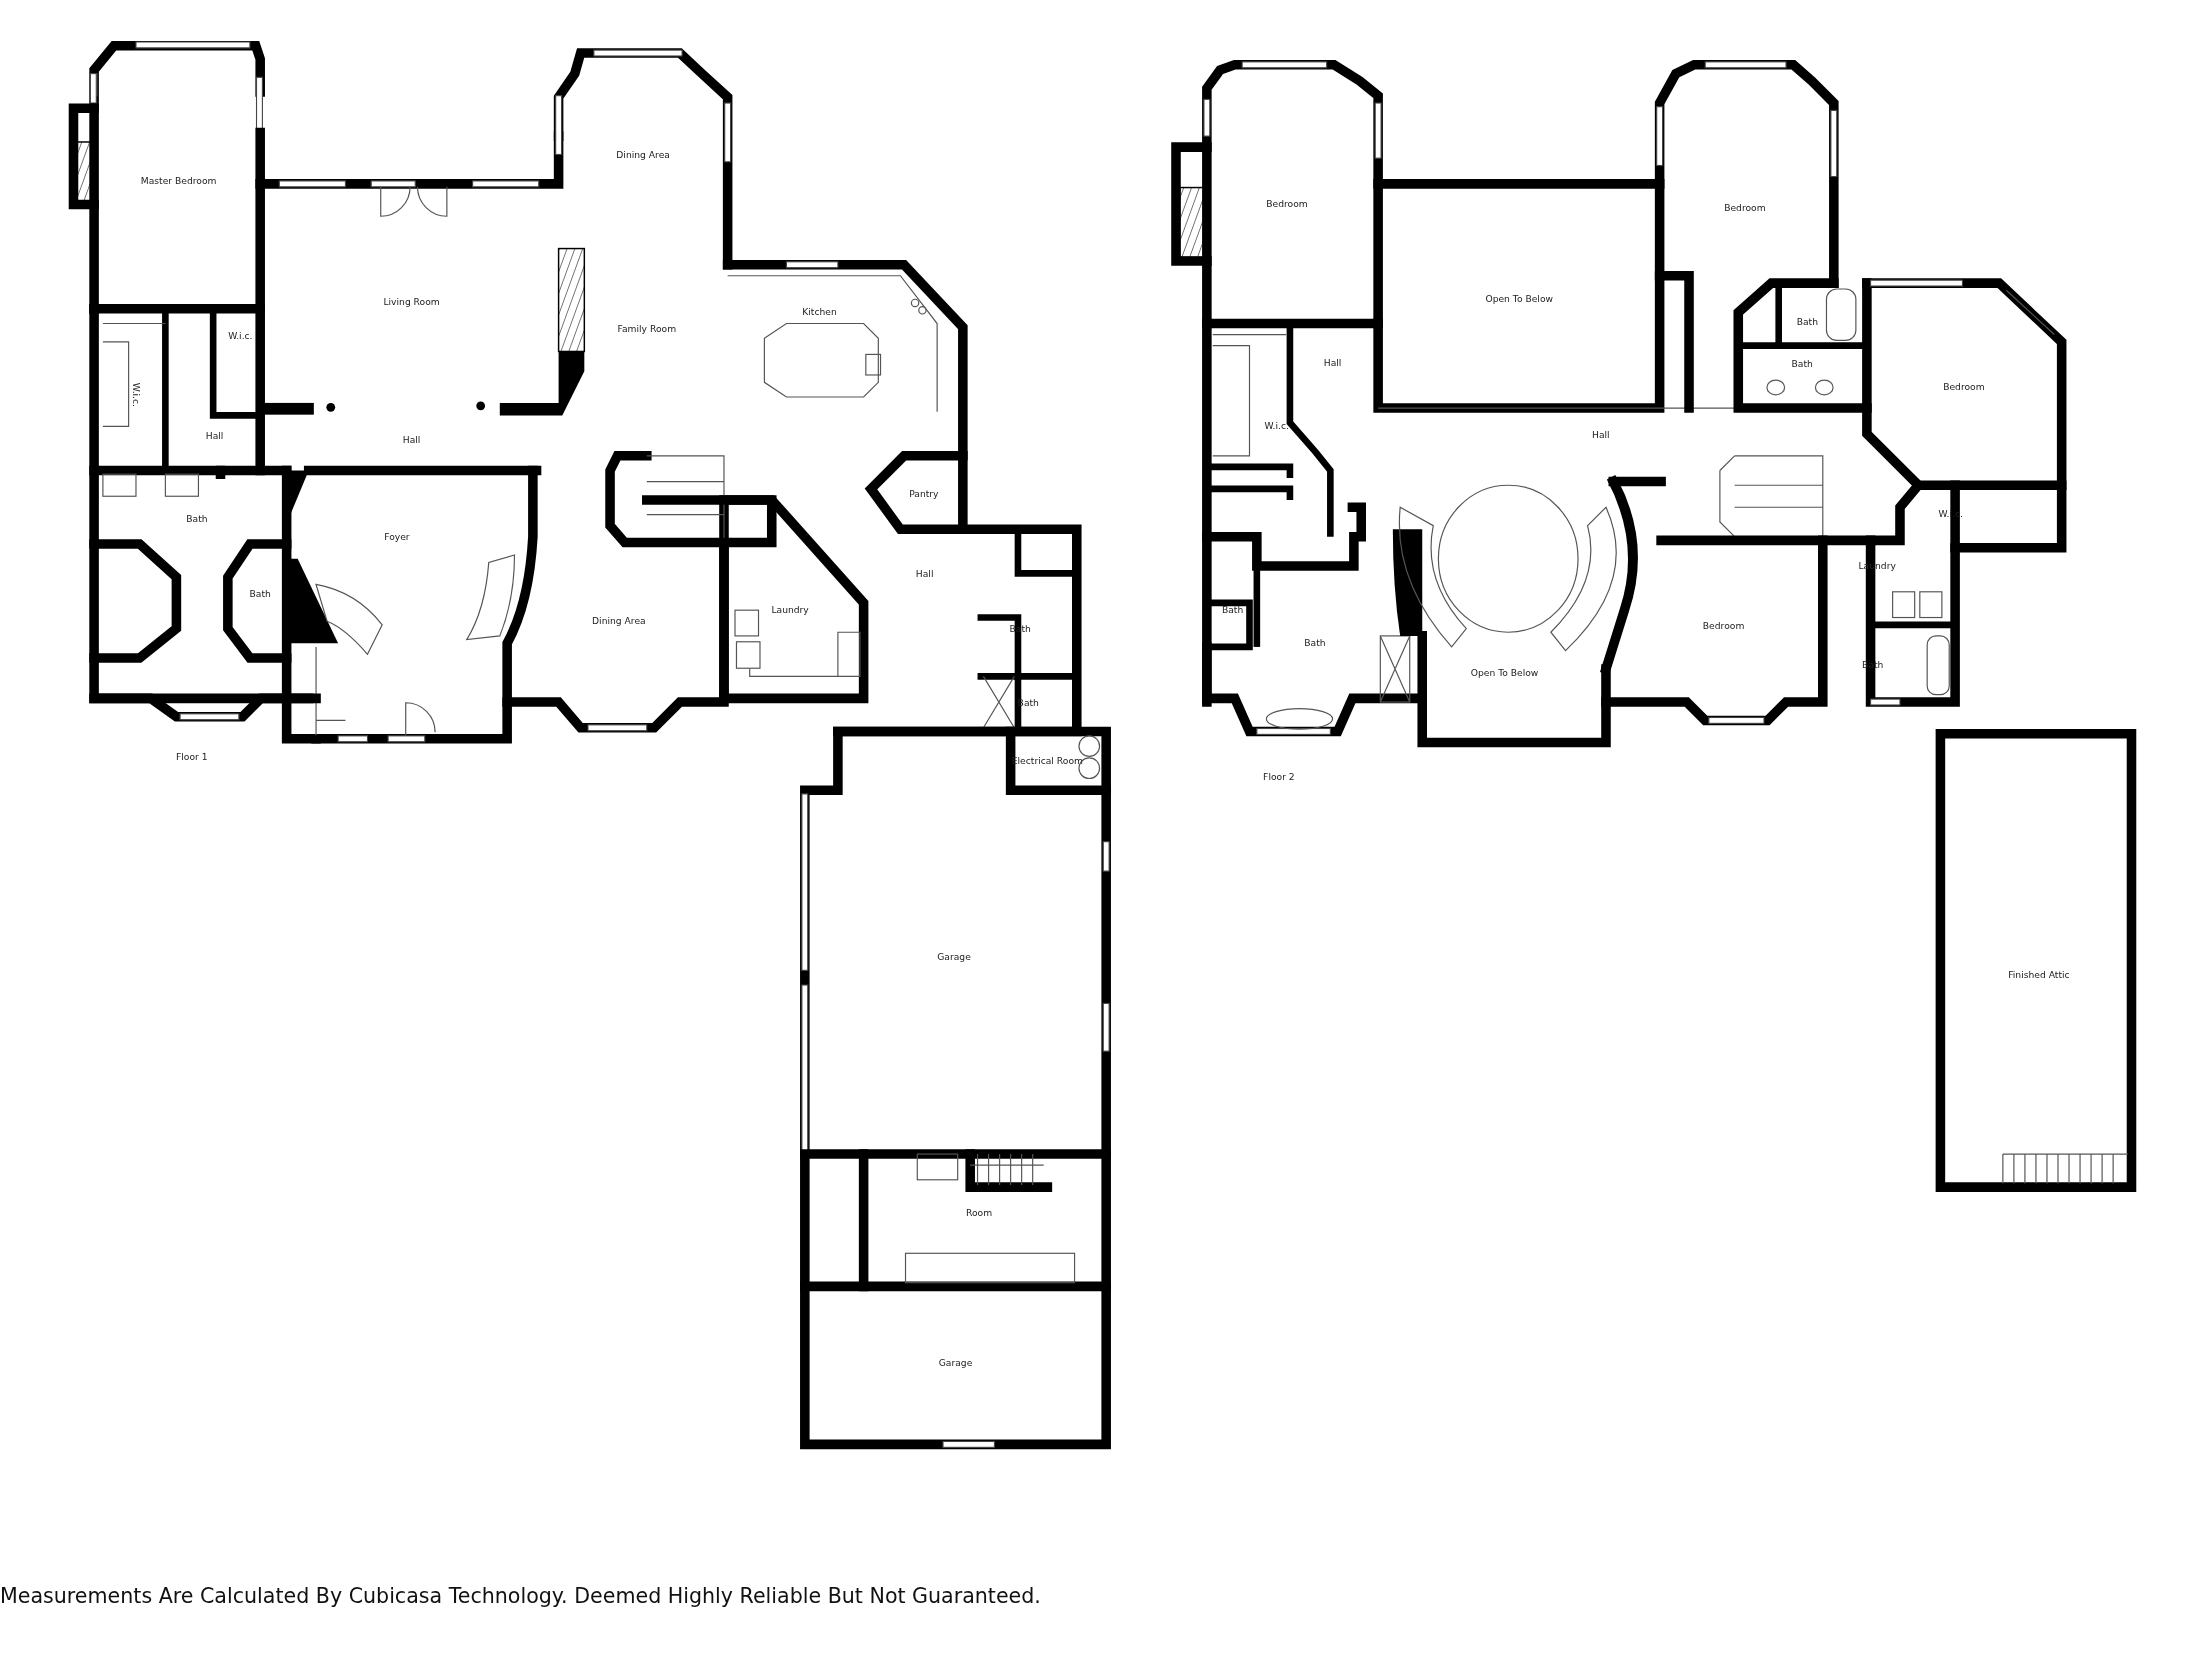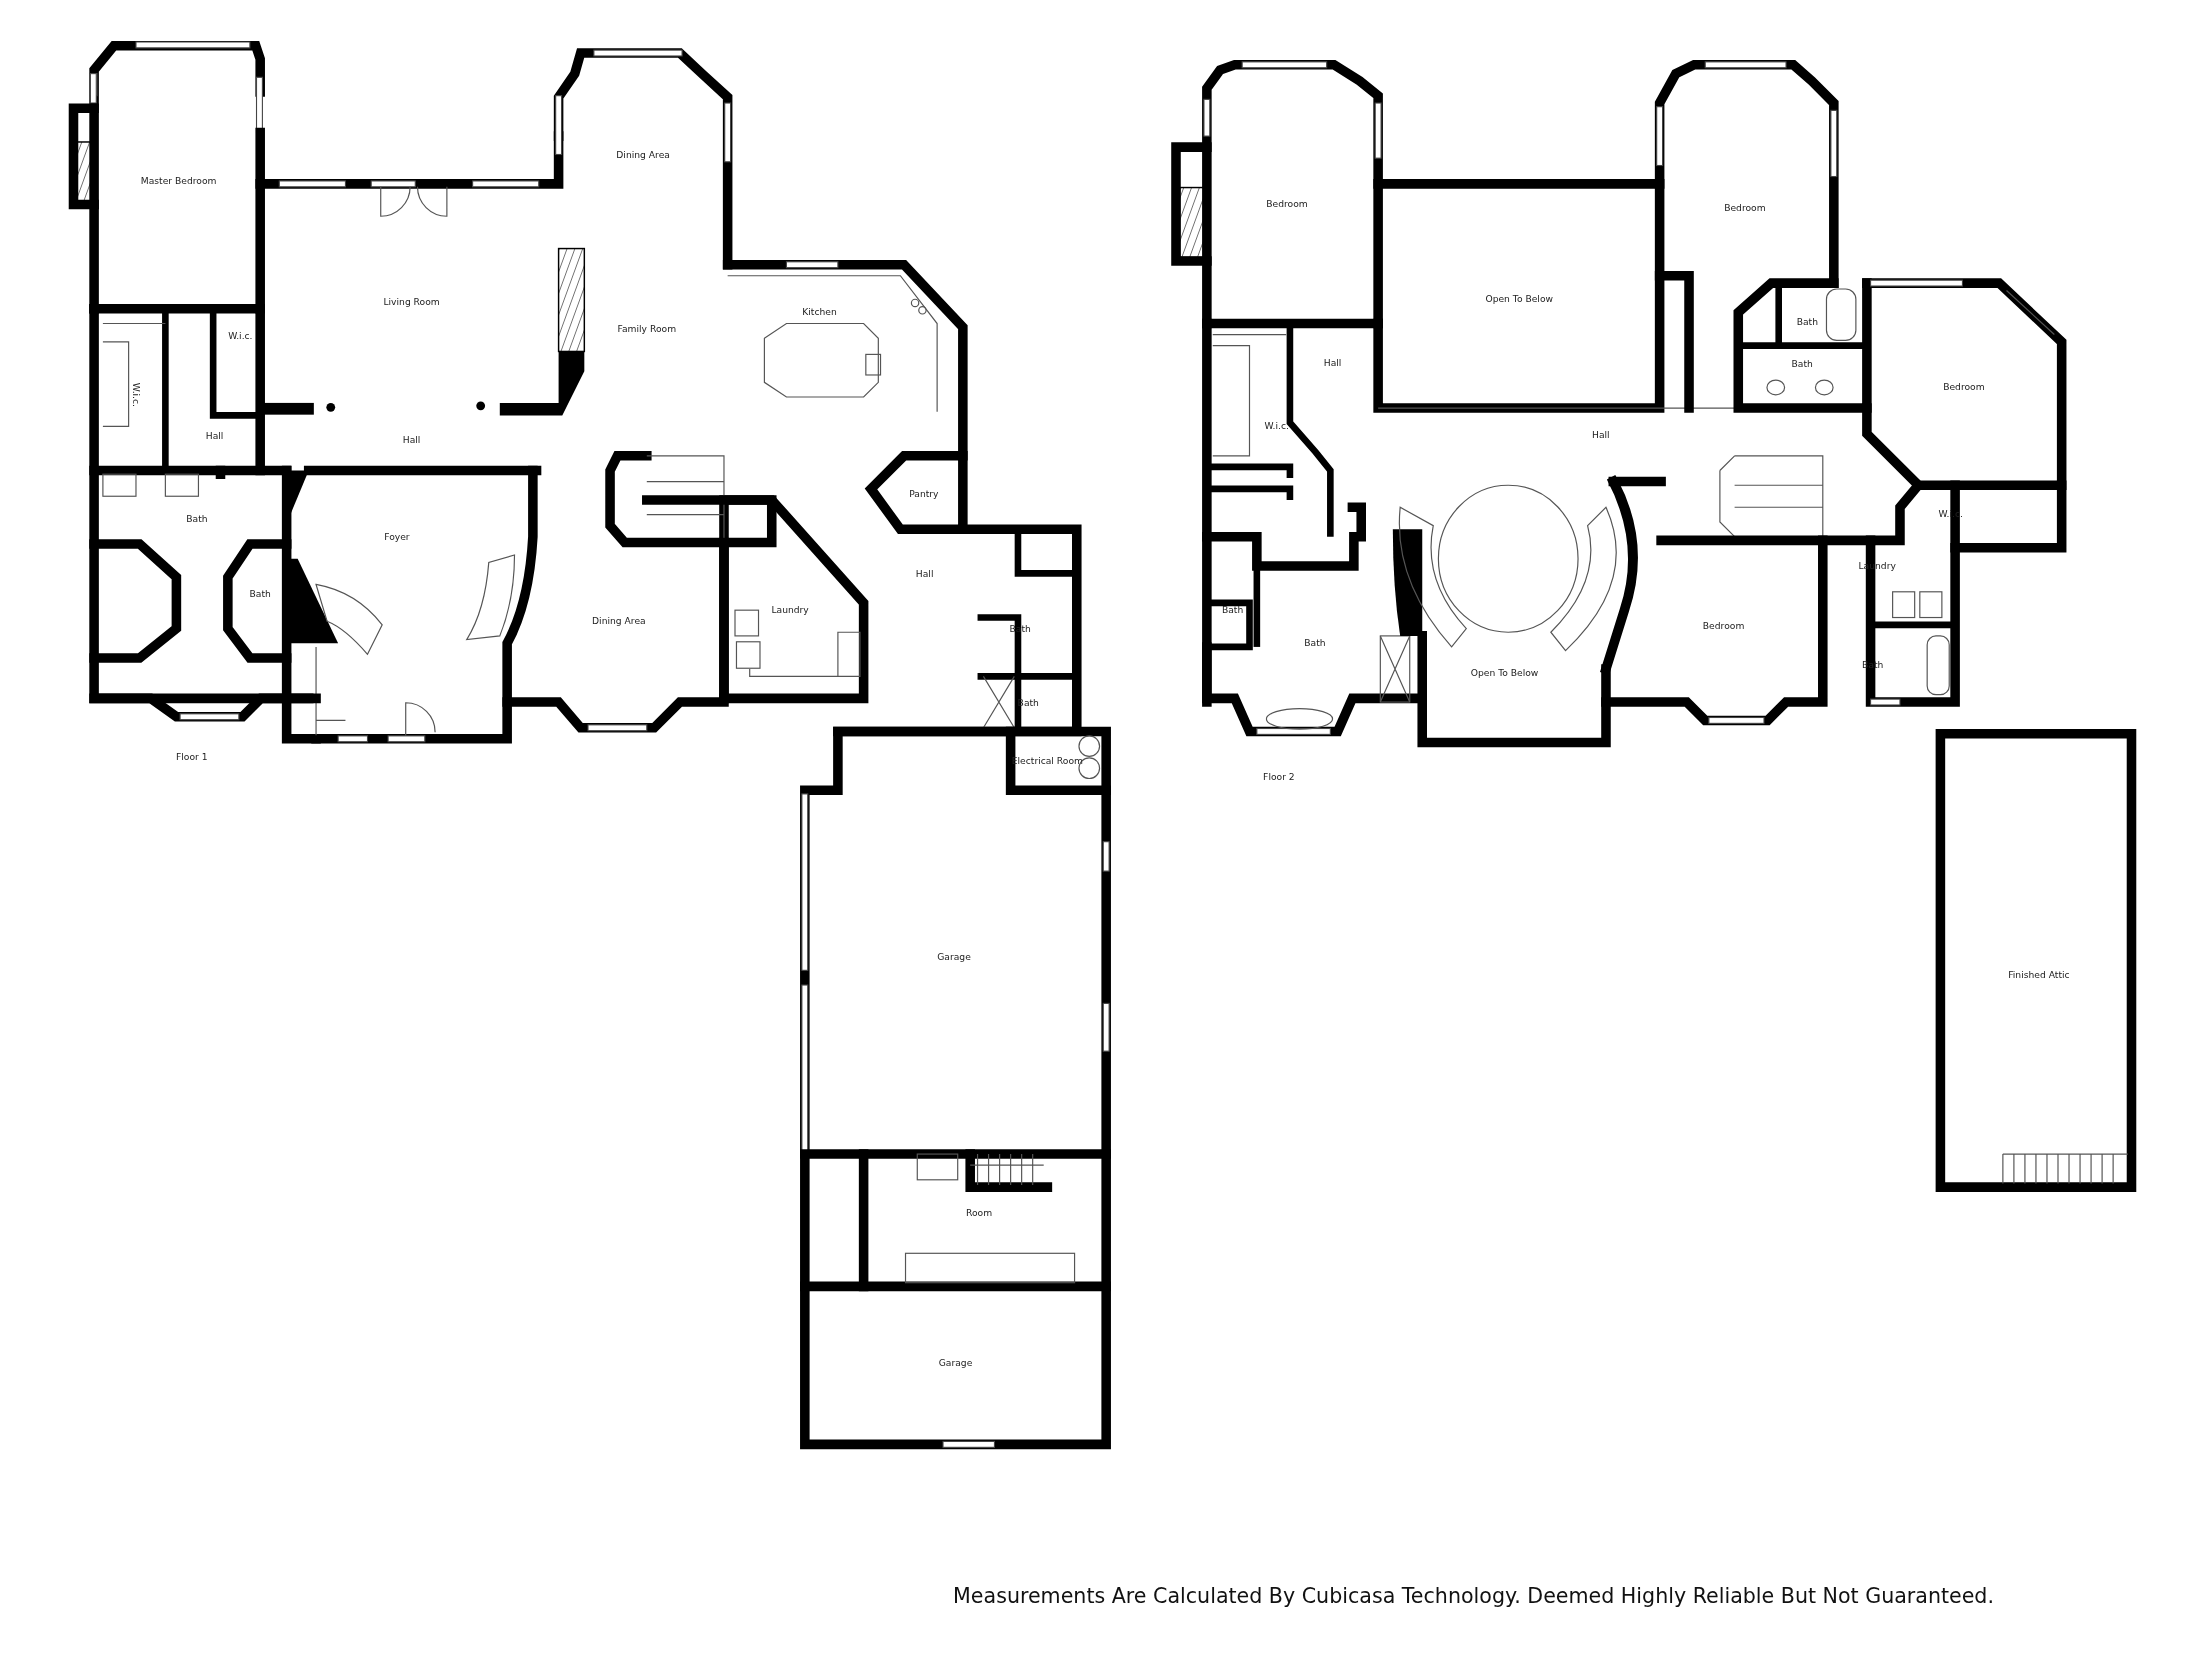--- a/index.html
+++ b/index.html
@@ -5,21 +5,21 @@
   html,body{margin:0;padding:0;background:#ffffff;}
   body{width:2205px;height:1654px;position:relative;overflow:hidden;font-family:"DejaVu Sans","Liberation Sans",sans-serif;}
   svg{position:absolute;left:0;top:0;}
   .w{fill:none;stroke:#000;stroke-width:13;stroke-linejoin:miter;stroke-linecap:square;}
   .wt{fill:none;stroke:#000;stroke-width:9;}
   .thin{fill:none;stroke:#555;stroke-width:1.6;}
   .win{fill:#fff;stroke:#444;stroke-width:1.5;}
   .solid{fill:#000;stroke:none;}
   .hatch{fill:url(#hatch);stroke:#000;stroke-width:2;}
   .lbl{font-size:12.5px;fill:#222;text-anchor:middle;dominant-baseline:middle;}
-  .footer{position:absolute;left:0;width:1994px;top:1584px;text-align:right;font-size:20.6px;color:#111;font-family:"DejaVu Sans",sans-serif;}
+  .footer{position:absolute;left:0;width:1994px;top:1584px;text-align:left;font-size:20.6px;color:#111;font-family:"DejaVu Sans",sans-serif;}
 </style>
 </head>
 <body>
 
 <svg width="2205" height="1654" viewBox="0 0 3000 2250">
   <defs>
     <pattern id="hatch" width="10" height="10" patternUnits="userSpaceOnUse" patternTransform="rotate(20)">
       <line x1="0" y1="0" x2="0" y2="10" stroke="#000" stroke-width="1.4"></line>
     </pattern>
   </defs>

